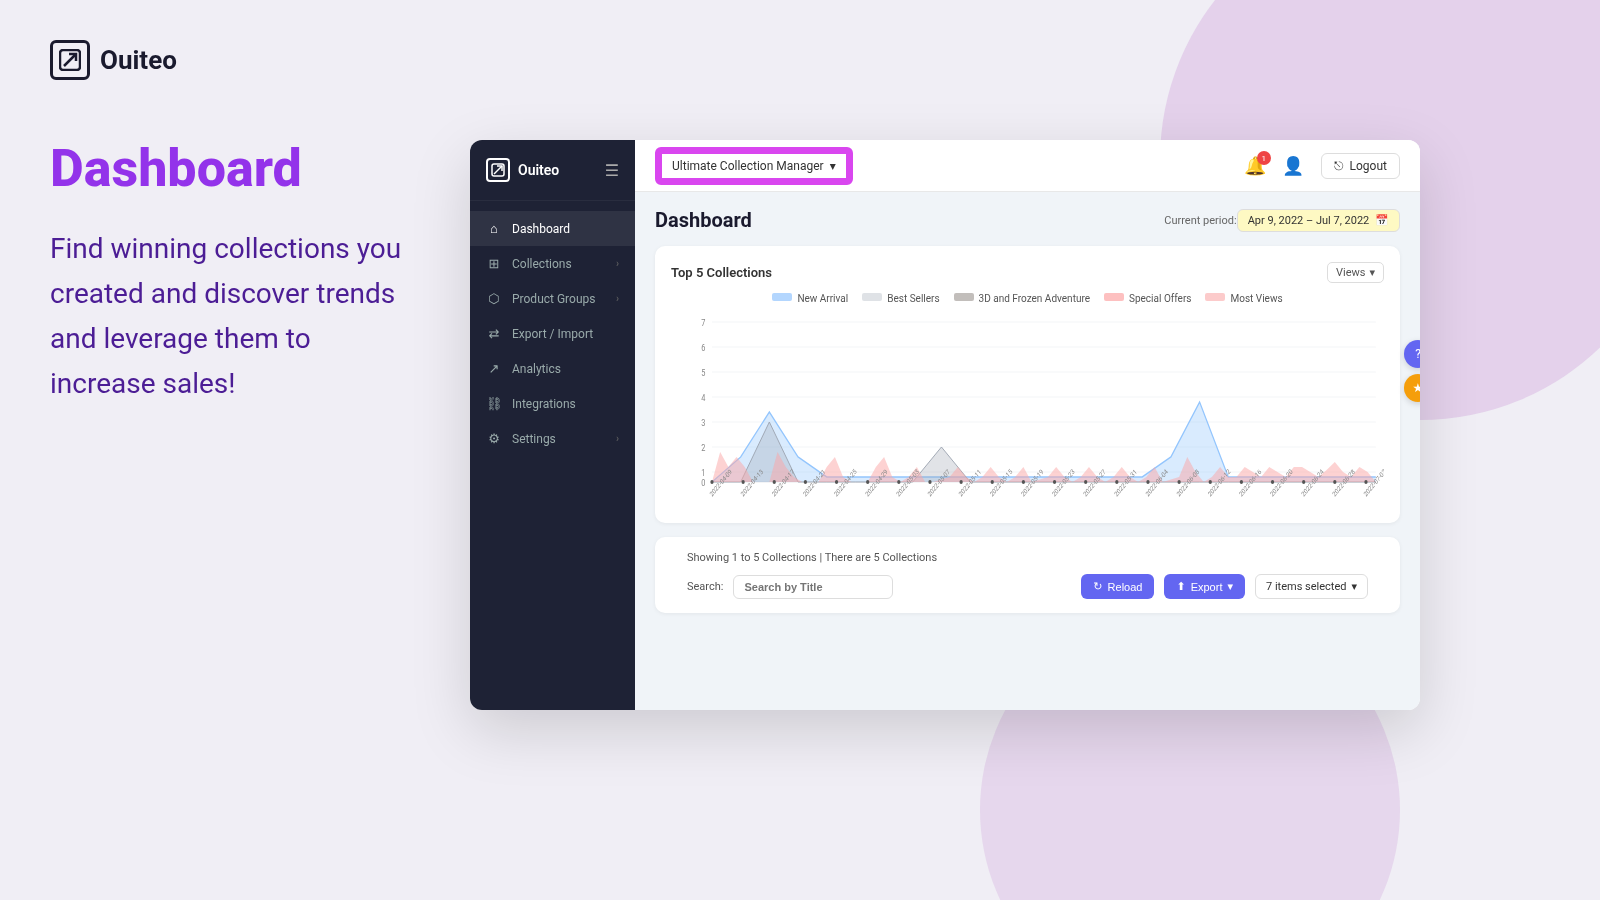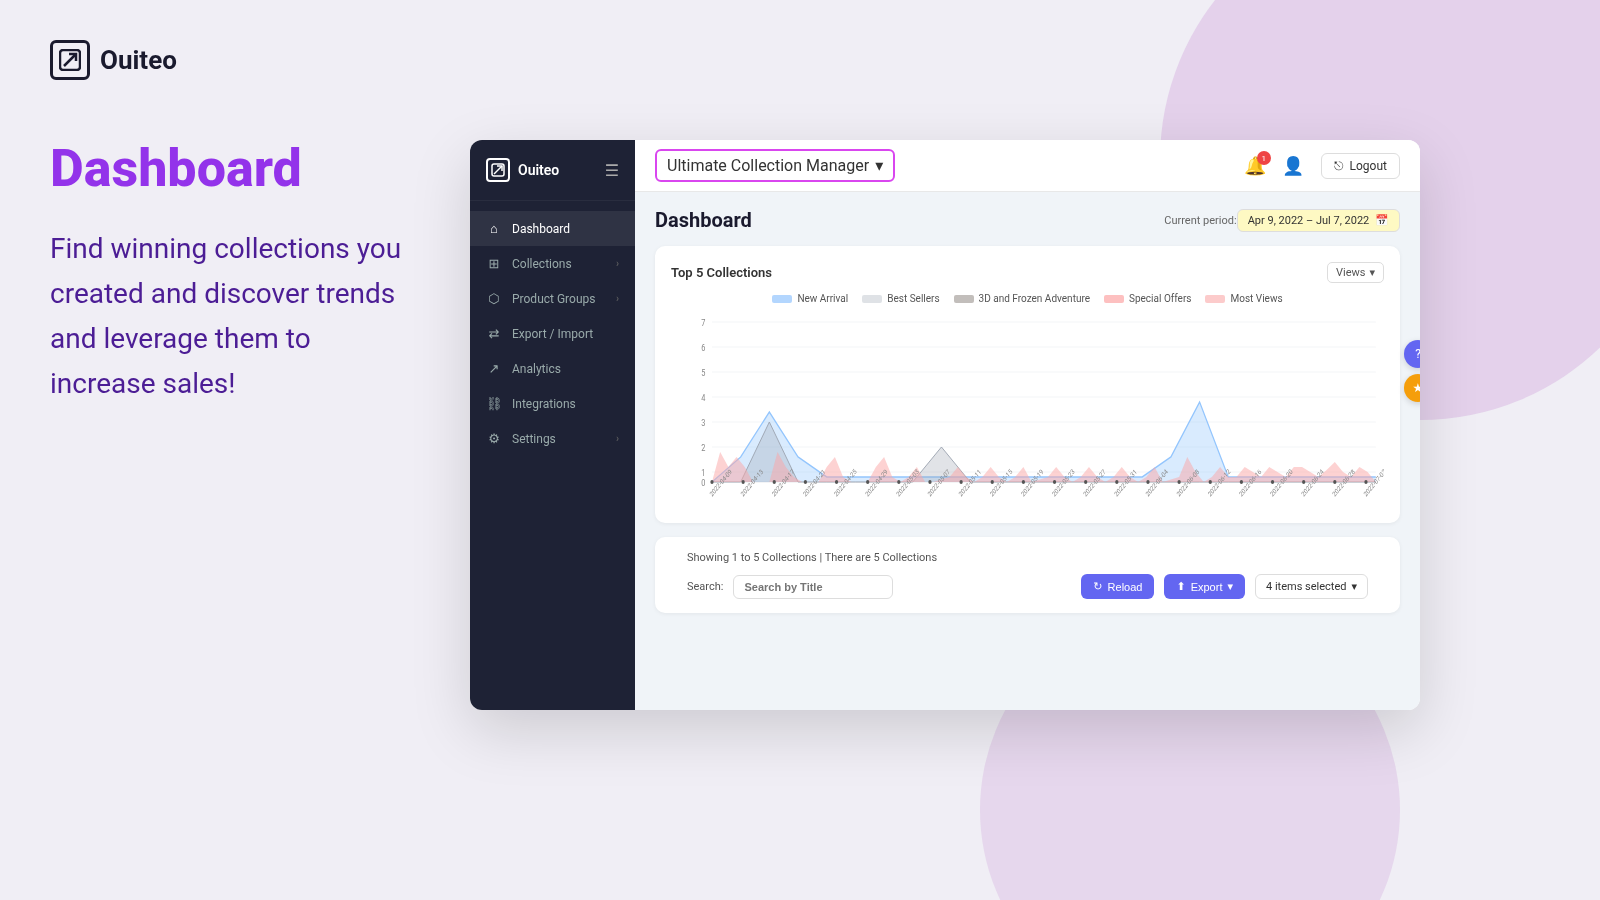--- a/index.html
+++ b/index.html
@@ -197,24 +197,24 @@
     }
     .topbar-left {
       display: flex;
       align-items: center;
       gap: 8px;
     }
     .collection-selector {
       display: flex;
       align-items: flex-end;
       gap: 6px;
-      border: 2px solid #d946ef;
+      border: 7px solid #d946ef;
       border-radius: 6px;
       padding: 5px 10px;
-      font-size: 16px;
+      font-size: 12px;
       color: #333;
       cursor: pointer;
     }
     .topbar-right {
       display: flex;
       align-items: center;
       gap: 16px;
     }
     .notif-btn {
       position: relative;
@@ -321,21 +321,21 @@
     
     .chart-legend {
       display: flex;
       gap: 14px;
       justify-content: center;
       margin-bottom: 8px;
       flex-wrap: wrap;
     }
     .legend-item {
       display: flex;
-      align-items: center;
+      align-items: flex-start;
       gap: 5px;
       font-size: 10px;
       color: #555;
     }
     .legend-dot {
       width: 20px;
       height: 8px;
       border-radius: 2px;
       opacity: 0.7;
     }
@@ -665,21 +665,21 @@
           <button class="btn-reload">
             <span>↻</span>
             <span>Reload</span>
           </button>
           <button class="btn-export">
             <span>⬆</span>
             <span>Export</span>
             <span>▾</span>
           </button>
           <div class="items-selected">
-            <span>4 items selected</span>
+            <span>7 items selected</span>
             <span>▾</span>
           </div>
         </div>
       </div>
 
     </div>
   </div>
 
   <div class="floating-btns">
     <div class="float-btn float-btn-help">

